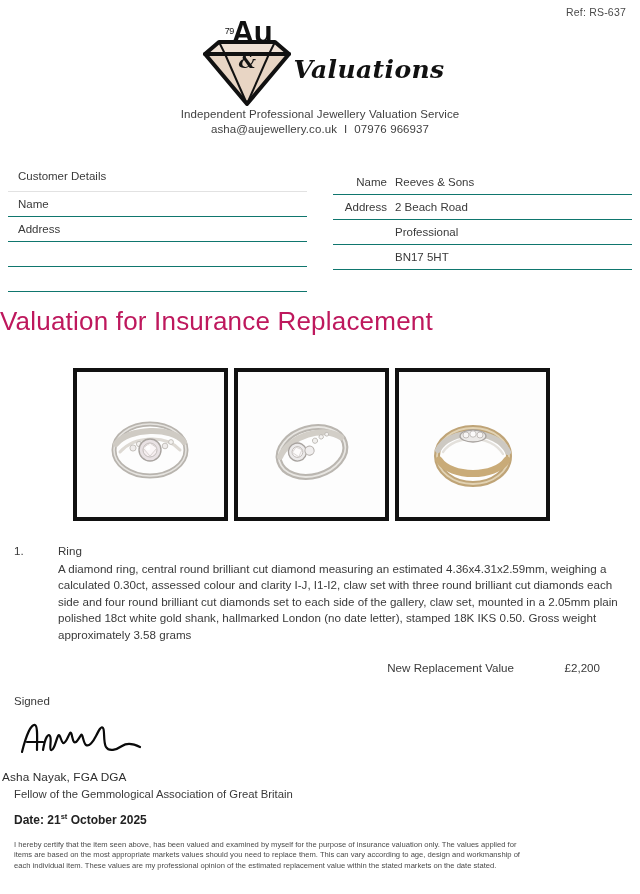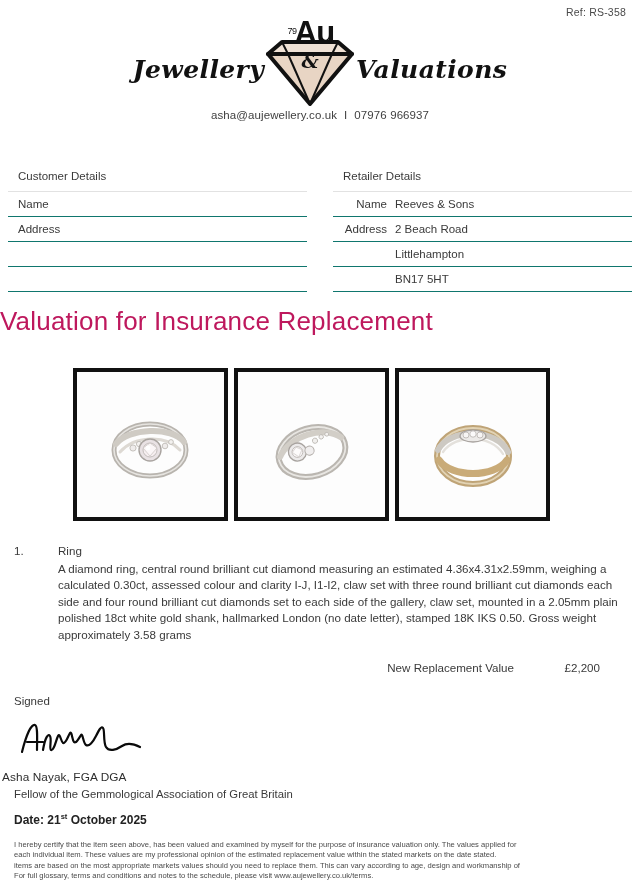--- a/index.html
+++ b/index.html
@@ -245,43 +245,43 @@
     color: #4a4a4a;
   }
   .declaration .dec-title { margin-bottom: 1px; }
   .declaration p { margin: 0; }
 </style>
 </head>
 <body>
 
 <div class="page">
 
-  <div class="ref">Ref: RS-358</div>
+  <div class="ref">Ref: RS-637</div>
 
   <div class="header">
     <div class="logo-row">
-      <div class="logo-word left">Jewellery</div>
 
       <div class="logo-mark">
         <div class="au-text"><sup>79</sup><span>Au</span></div>
         <svg class="diamond-svg" width="104" height="70" viewBox="0 0 104 70">
           <polygon points="10,18 94,18 52,68" fill="#e8d5c4" stroke="#111" stroke-width="4" stroke-linejoin="round"></polygon>
           <polygon points="10,18 24,6 80,6 94,18" fill="#f0e2d6" stroke="#111" stroke-width="4" stroke-linejoin="round"></polygon>
           <line x1="10" y1="18" x2="94" y2="18" stroke="#111" stroke-width="3"></line>
           <line x1="24" y1="6" x2="30" y2="18" stroke="#111" stroke-width="2"></line>
           <line x1="80" y1="6" x2="74" y2="18" stroke="#111" stroke-width="2"></line>
           <line x1="30" y1="18" x2="52" y2="68" stroke="#111" stroke-width="2"></line>
           <line x1="74" y1="18" x2="52" y2="68" stroke="#111" stroke-width="2"></line>
         </svg>
         <div class="amp">&amp;</div>
       </div>
 
       <div class="logo-word right">Valuations</div>
     </div>
 
+    <div class="tagline">Independent Professional Jewellery Valuation Service</div>
     <div class="contact">
       <span>asha@aujewellery.co.uk</span><span class="sep">I</span><span>07976 966937</span>
     </div>
   </div>
 
   <div class="details">
 
     <div class="details-col">
       <div class="details-title">Customer Details</div>
       <div class="drow">
@@ -296,32 +296,31 @@
         <div class="lbl"></div>
         <div class="val"></div>
       </div>
       <div class="drow">
         <div class="lbl"></div>
         <div class="val"></div>
       </div>
     </div>
 
     <div class="details-col">
-      <div class="details-title">Retailer Details</div>
       <div class="drow r">
         <div class="lbl">Name</div>
         <div class="val">Reeves &amp; Sons</div>
       </div>
       <div class="drow r">
         <div class="lbl">Address</div>
         <div class="val">2 Beach Road</div>
       </div>
       <div class="drow r">
         <div class="lbl"></div>
-        <div class="val">Littlehampton</div>
+        <div class="val">Professional</div>
       </div>
       <div class="drow r">
         <div class="lbl"></div>
         <div class="val">BN17 5HT</div>
       </div>
     </div>
 
   </div>
 
   <div class="main-title">Valuation for Insurance Replacement</div>
@@ -411,18 +410,17 @@
              C110,26 116,28 122,31" fill="none" stroke="#0a0a0a" stroke-width="2.2" stroke-linecap="round" stroke-linejoin="round"></path>
   </svg>
 
   <div class="valuer-name">Asha Nayak, FGA DGA</div>
   <div class="valuer-fellow">Fellow of the Gemmological Association of Great Britain</div>
 
   <div class="date-line"><span>Date: 21</span><sup>st</sup><span> October 2025</span></div>
 
   <div class="declaration">
     <p>I hereby certify that the item seen above, has been valued and examined by myself for the purpose of insurance valuation only. The values applied for</p>
+    <p>items are based on the most appropriate markets values should you need to replace them. This can vary according to age, design and workmanship of</p>
     <p>each individual item. These values are my professional opinion of the estimated replacement value within the stated markets on the date stated.</p>
-    <p>items are based on the most appropriate markets values should you need to replace them. This can vary according to age, design and workmanship of</p>
-    <p>For full glossary, terms and conditions and notes to the schedule, please visit www.aujewellery.co.uk/terms.</p>
   </div>
 
 </div>
 
 </body></html>

